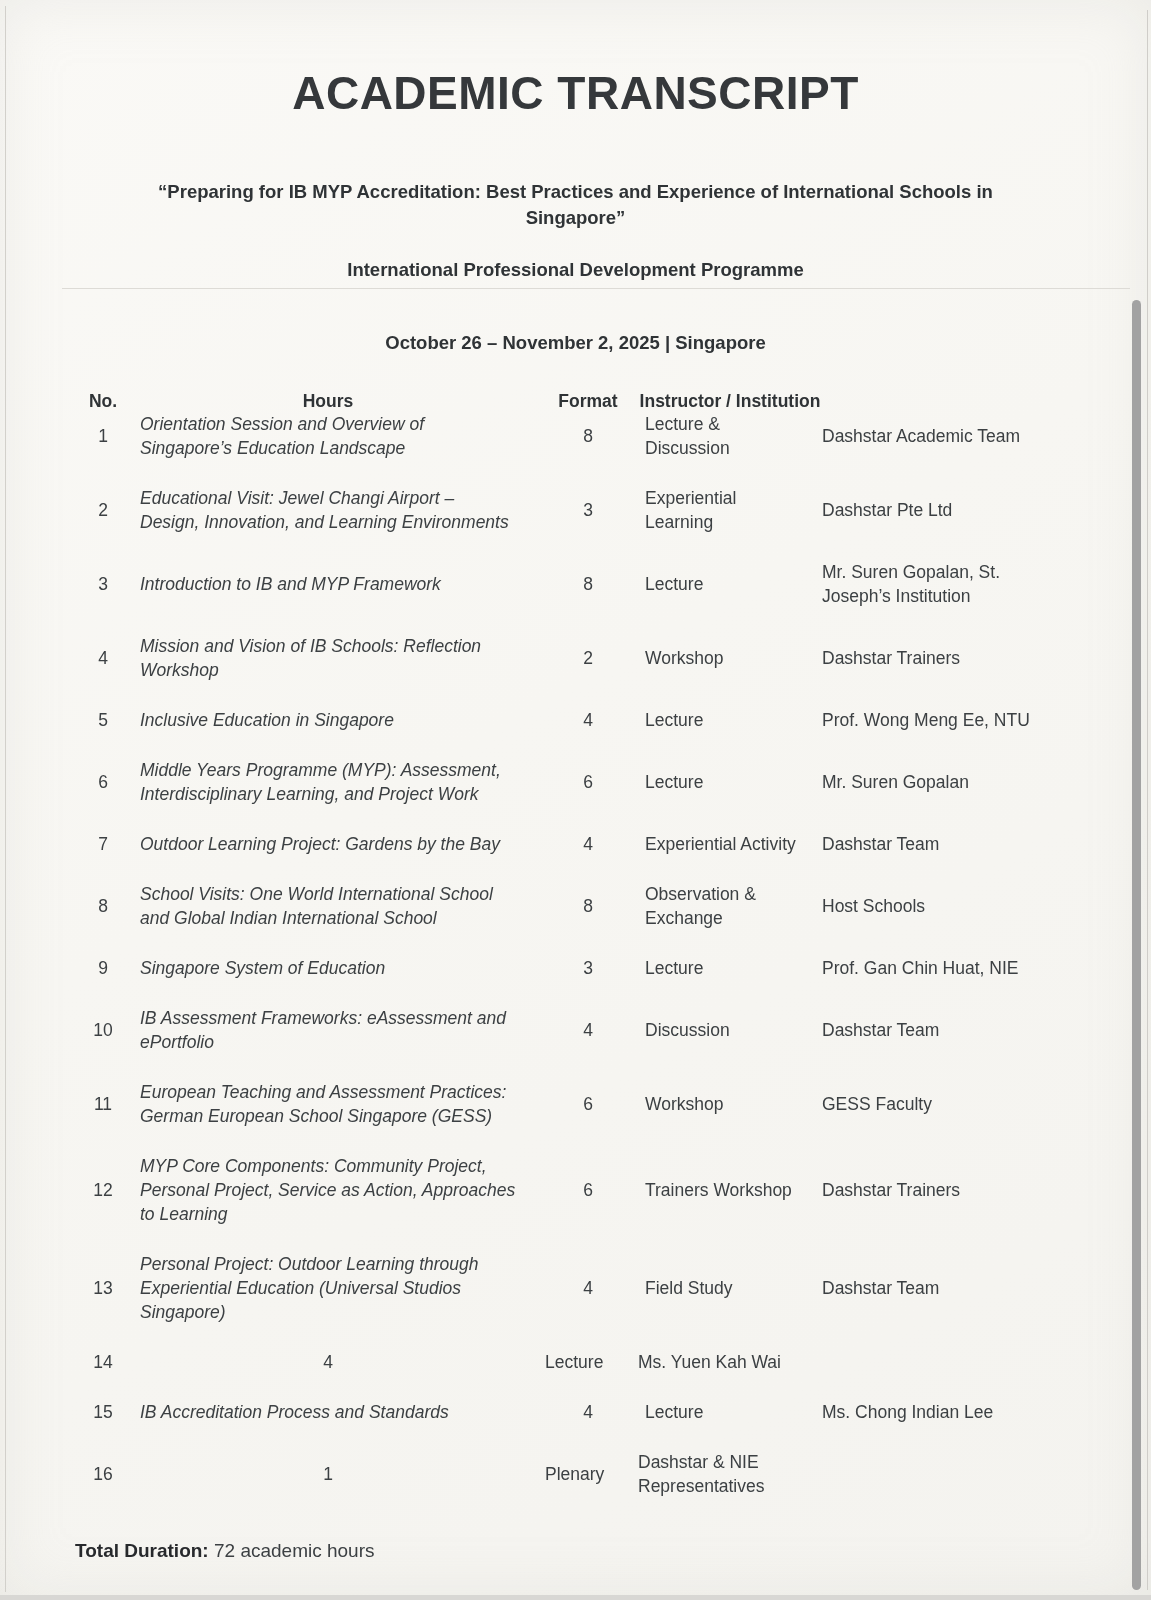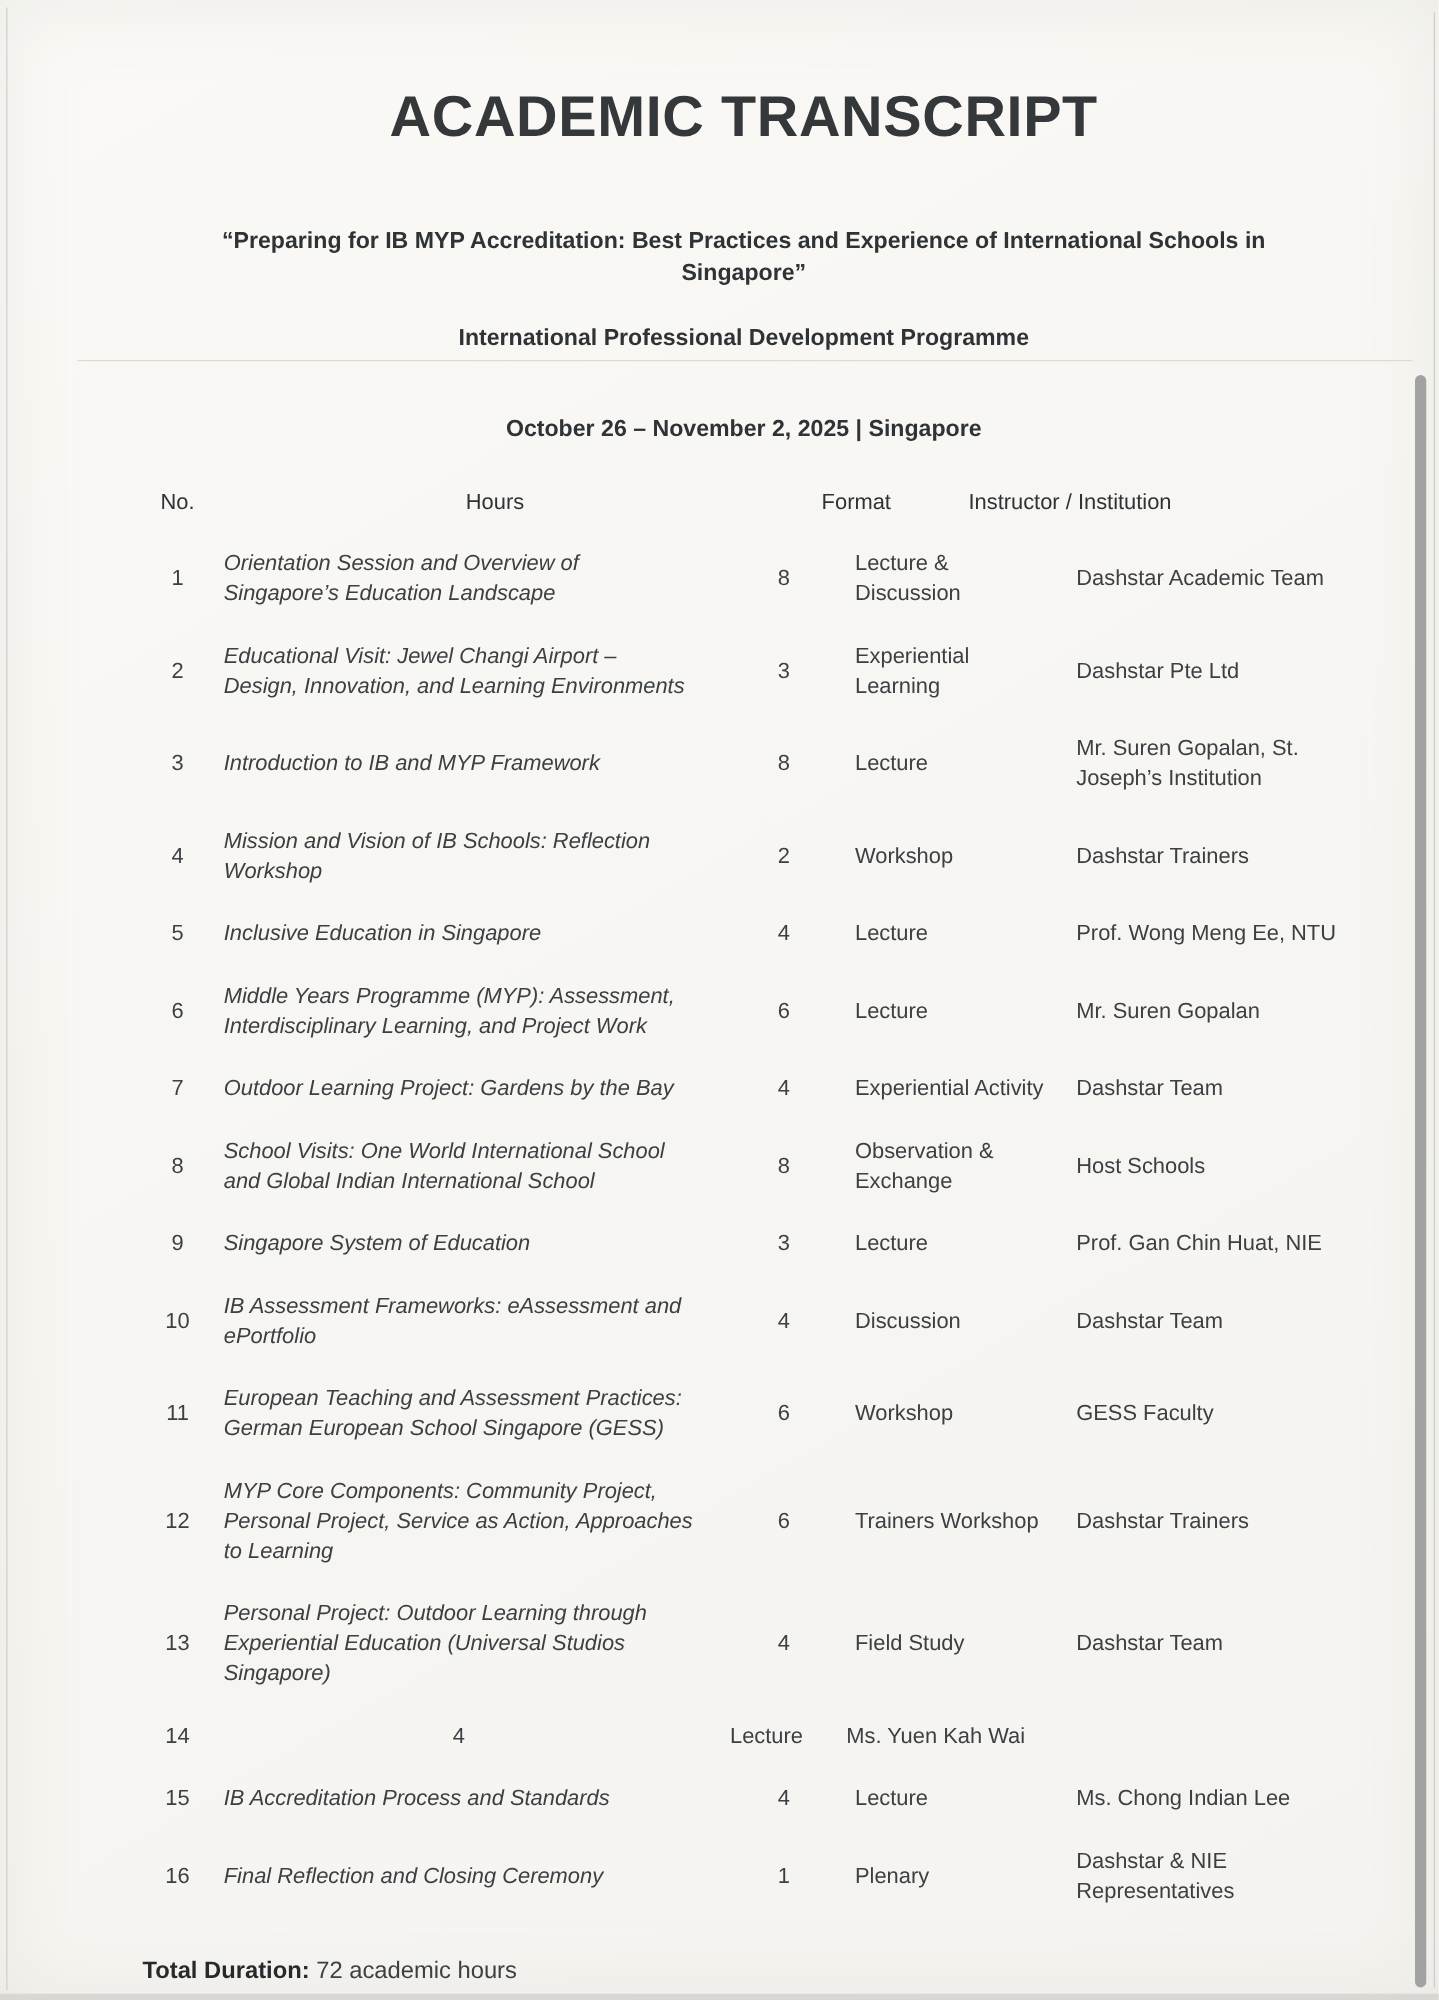--- a/index.html
+++ b/index.html
@@ -43,21 +43,20 @@
     left: 1132px;
     top: 300px;
     width: 9px;
     height: 1290px;
     border-radius: 5px;
     background: #a2a2a2;
   }
   .doc {
     position: relative;
     color: #3c4043;
-    padding-left: 39px;
   }
   .page-title {
     margin: 0;
     padding-top: 66px;
     text-align: center;
     font-size: 46px;
     font-weight: bold;
     letter-spacing: 0.5px;
     color: #35383b;
   }
@@ -88,24 +87,22 @@
   .transcript-table {
     margin-top: 37px;
   }
   .thead, .trow {
     display: grid;
     grid-template-columns: 30px 420px 100px 184px 229px;
     padding-left: 88px;
   }
   .thead {
     font-size: 17.5px;
-    font-weight: normal;
+    font-weight: bold;
     color: #2f3336;
-    margin-bottom: 26px;
-    gap: 29px;
   }
   .thead > div { text-align: center; }
   .trow {
     align-items: center;
     font-size: 17.5px;
     line-height: 24px;
     margin-bottom: 26px;
     color: #3c4043;
   }
   .cell-no   { text-align: center; }
@@ -279,21 +276,20 @@
   <div class="trow">
     <div class="cell-no">15</div>
     <div class="cell-title">IB Accreditation Process and Standards</div>
     <div class="cell-hours">4</div>
     <div class="cell-format">Lecture</div>
     <div class="cell-instructor">Ms. Chong Indian Lee</div>
   </div>
 
   <div class="trow">
     <div class="cell-no">16</div>
-    <div class="cell-title">Final Reflection and Closing Ceremony</div>
     <div class="cell-hours">1</div>
     <div class="cell-format">Plenary</div>
     <div class="cell-instructor">Dashstar &amp; NIE
 Representatives</div>
   </div>
 </div>
   </div>
 
   <div class="footer">
     <span class="label">Total Duration:</span><span class="value"> 72 academic hours</span>

